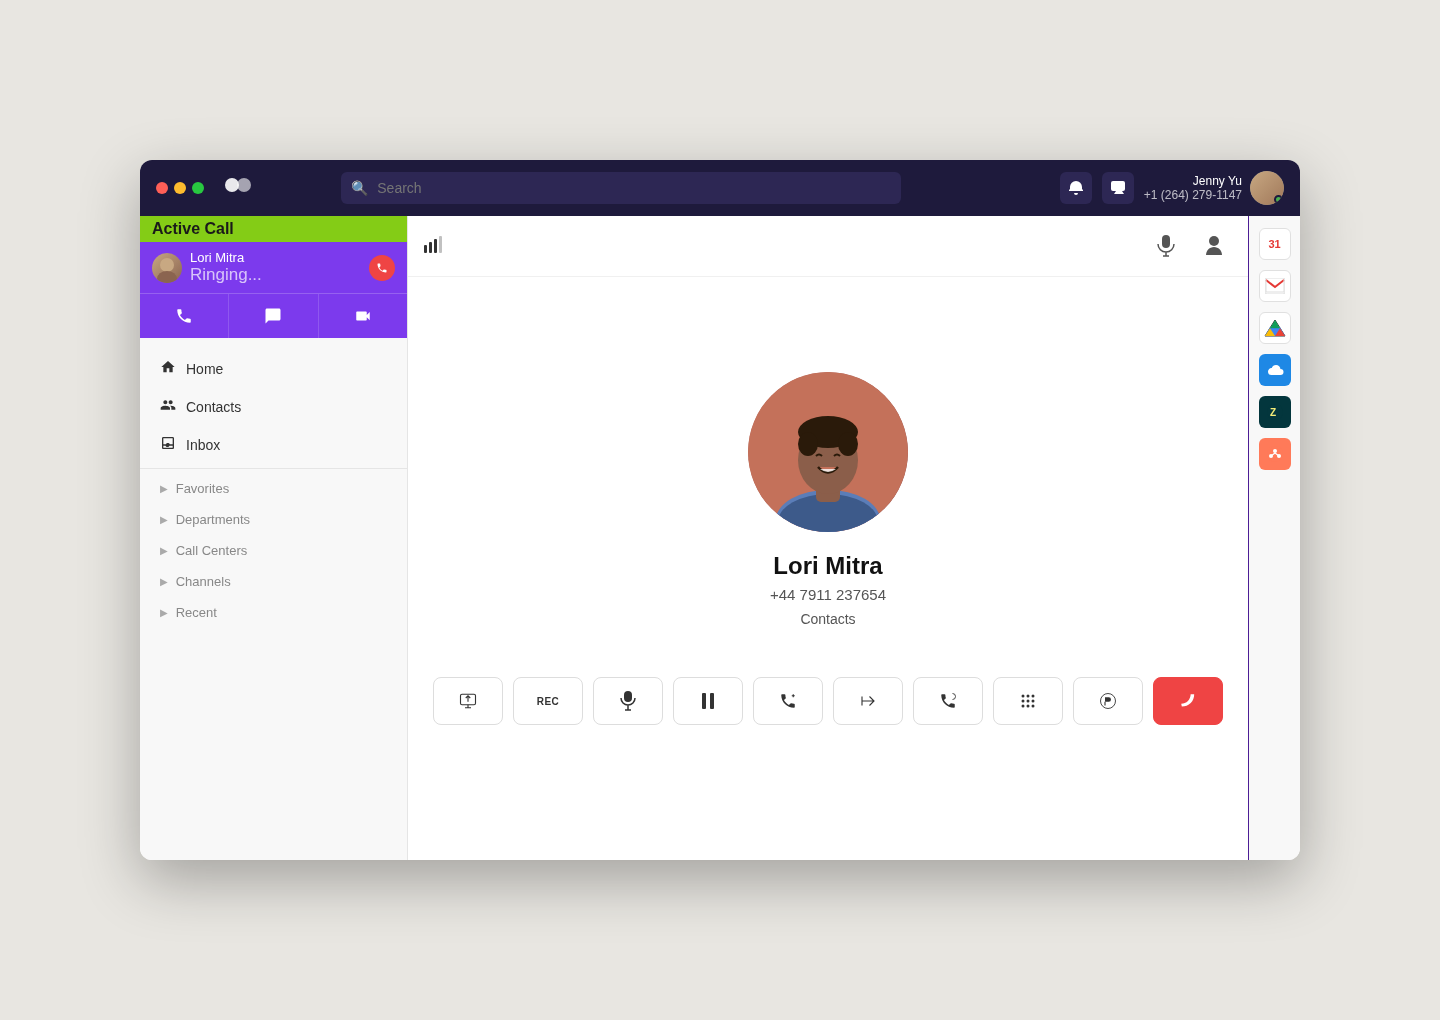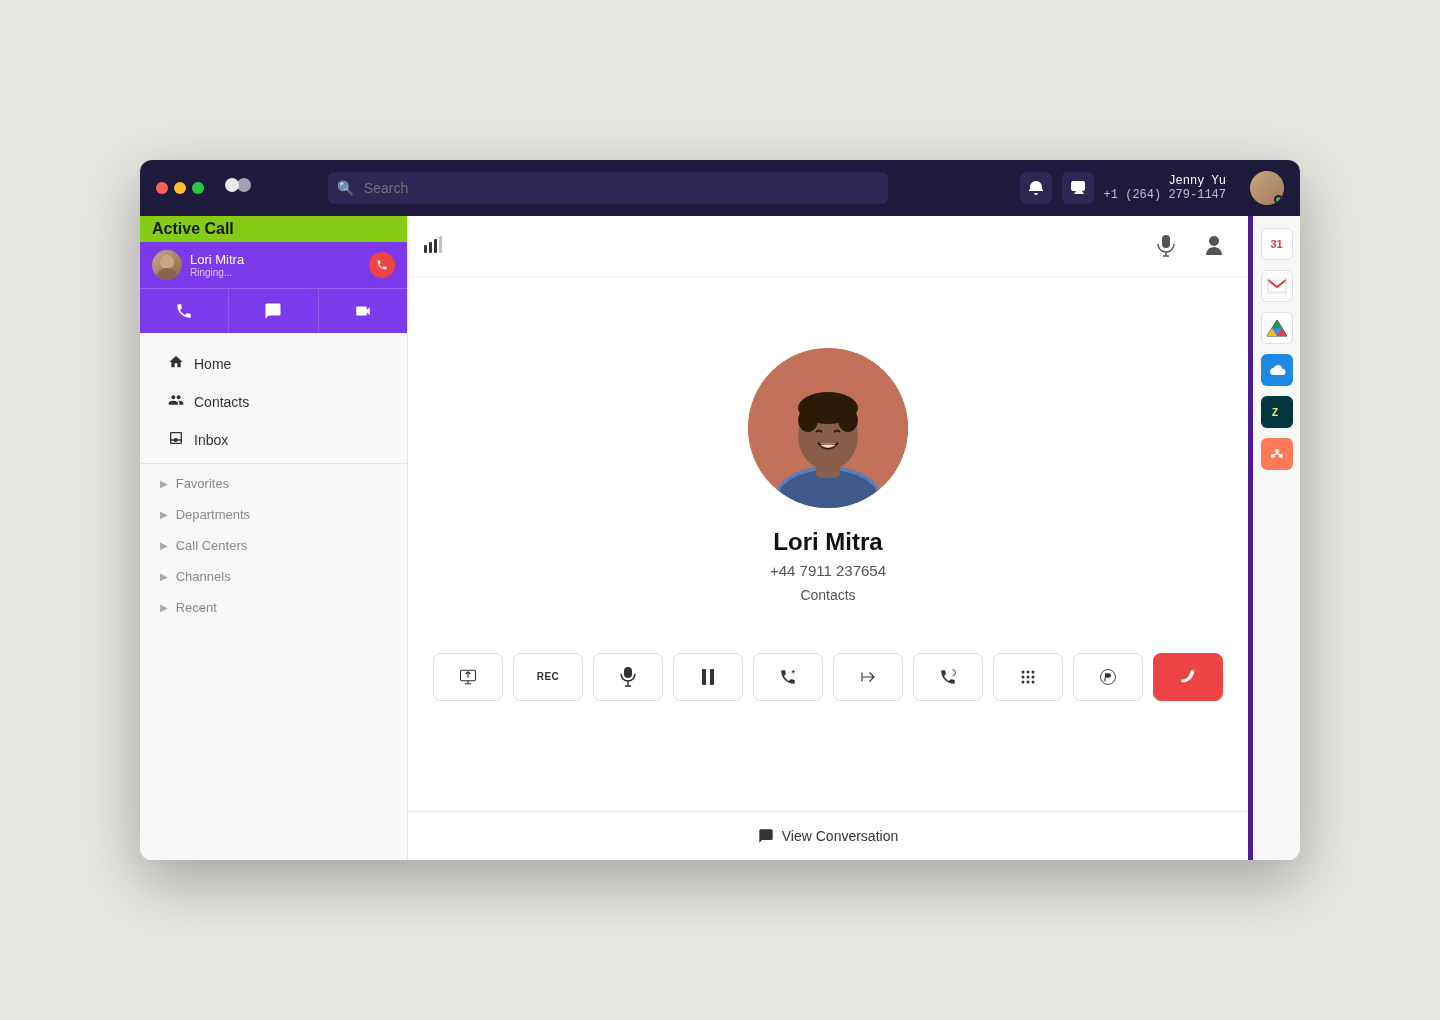--- a/index.html
+++ b/index.html
@@ -88,25 +88,24 @@
       display: flex;
       align-items: center;
       justify-content: center;
       cursor: pointer;
       color: white;
       font-size: 14px;
     }
     .user-info {
       display: flex;
       align-items: center;
-      gap: 24px;
+      gap: 8px;
       color: white;
       font-size: 12px;
       text-align: right;
-      font-family: Liberation Mono, monospace;
     }
     .user-avatar {
       width: 34px;
       height: 34px;
       border-radius: 50%;
       background: #888;
       position: relative;
       overflow: hidden;
     }
     .user-avatar-img {
@@ -171,21 +170,21 @@
       background: linear-gradient(135deg, #c8a882, #8b6450);
       overflow: hidden;
     }
     .contact-name-small {
       color: white;
       font-size: 13px;
       font-weight: 500;
     }
     .contact-status-small {
       color: rgba(255,255,255,0.7);
-      font-size: 10px;
+      font-size: 17px;
     }
     .hangup-btn {
       width: 26px;
       height: 26px;
       background: #ef4444;
       border-radius: 50%;
       display: flex;
       align-items: center;
       justify-content: center;
       cursor: pointer;
@@ -210,21 +209,21 @@
       border-right: 1px solid rgba(255,255,255,0.15);
     }
     .call-action-btn:last-child { border-right: none; }
     .nav-items {
       padding: 12px 0;
     }
     .nav-item {
       display: flex;
       align-items: center;
       gap: 10px;
-      padding: 9px 28px;
+      padding: 9px 20px;
       cursor: pointer;
       color: #333;
       font-size: 14px;
     }
     .nav-item .nav-icon { font-size: 16px; color: #333; }
     .nav-divider { height: 1px; background: #e5e5e5; margin: 4px 0; }
     .nav-collapsible {
       display: flex;
       align-items: center;
       gap: 8px;
@@ -341,21 +340,21 @@
       gap: 8px;
       cursor: pointer;
       color: #333;
       font-size: 14px;
       background: #fff;
     }
     
     .right-sidebar {
       width: 52px;
       background: #f8f8f8;
-      border-left: 5px solid #4c1d95;
+      border-left: 1px solid #4c1d95;
       display: flex;
       flex-direction: column;
       align-items: center;
       padding: 12px 0;
       gap: 10px;
       flex-shrink: 0;
     }
     .app-icon {
       width: 32px;
       height: 32px;
@@ -658,26 +657,20 @@
           </div>
 
           <div class="ctrl-btn red" title="Hang Up">
             <svg width="20" height="14" viewBox="0 0 24 16" fill="white">
               <path d="M22 8.5c-2.8-2.8-6.6-4.5-10.6-4.5S3.8 5.7 1 8.5l3 3c2.1-2.1 5-3.4 8-3.4s5.9 1.3 8 3.4l2-3z" transform="rotate(135,12,8)"></path>
             </svg>
           </div>
         </div>
       </div>
 
-      <div class="view-conversation">
-        <svg width="16" height="16" viewBox="0 0 24 24" fill="#333">
-          <path d="M20 2H4c-1.1 0-2 .9-2 2v18l4-4h14c1.1 0 2-.9 2-2V4c0-1.1-.9-2-2-2z"></path>
-        </svg>
-        <span>View Conversation</span>
-      </div>
     </div>
 
     <div class="right-sidebar">
 
       <div class="app-icon calendar">
         <span style="color:#e53935;font-size:11px;font-weight:700">31</span>
       </div>
 
       <div class="app-icon gmail">
         <svg width="20" height="16" viewBox="0 0 20 16">

